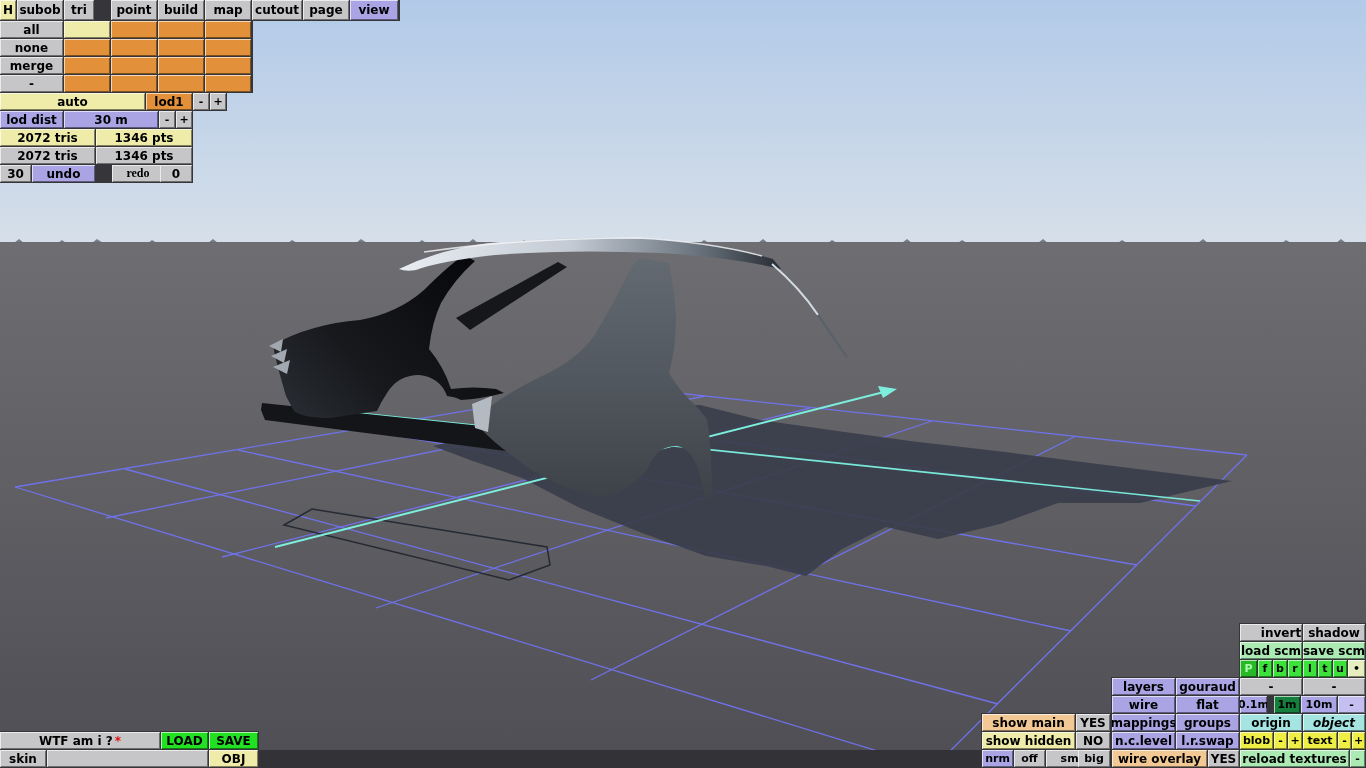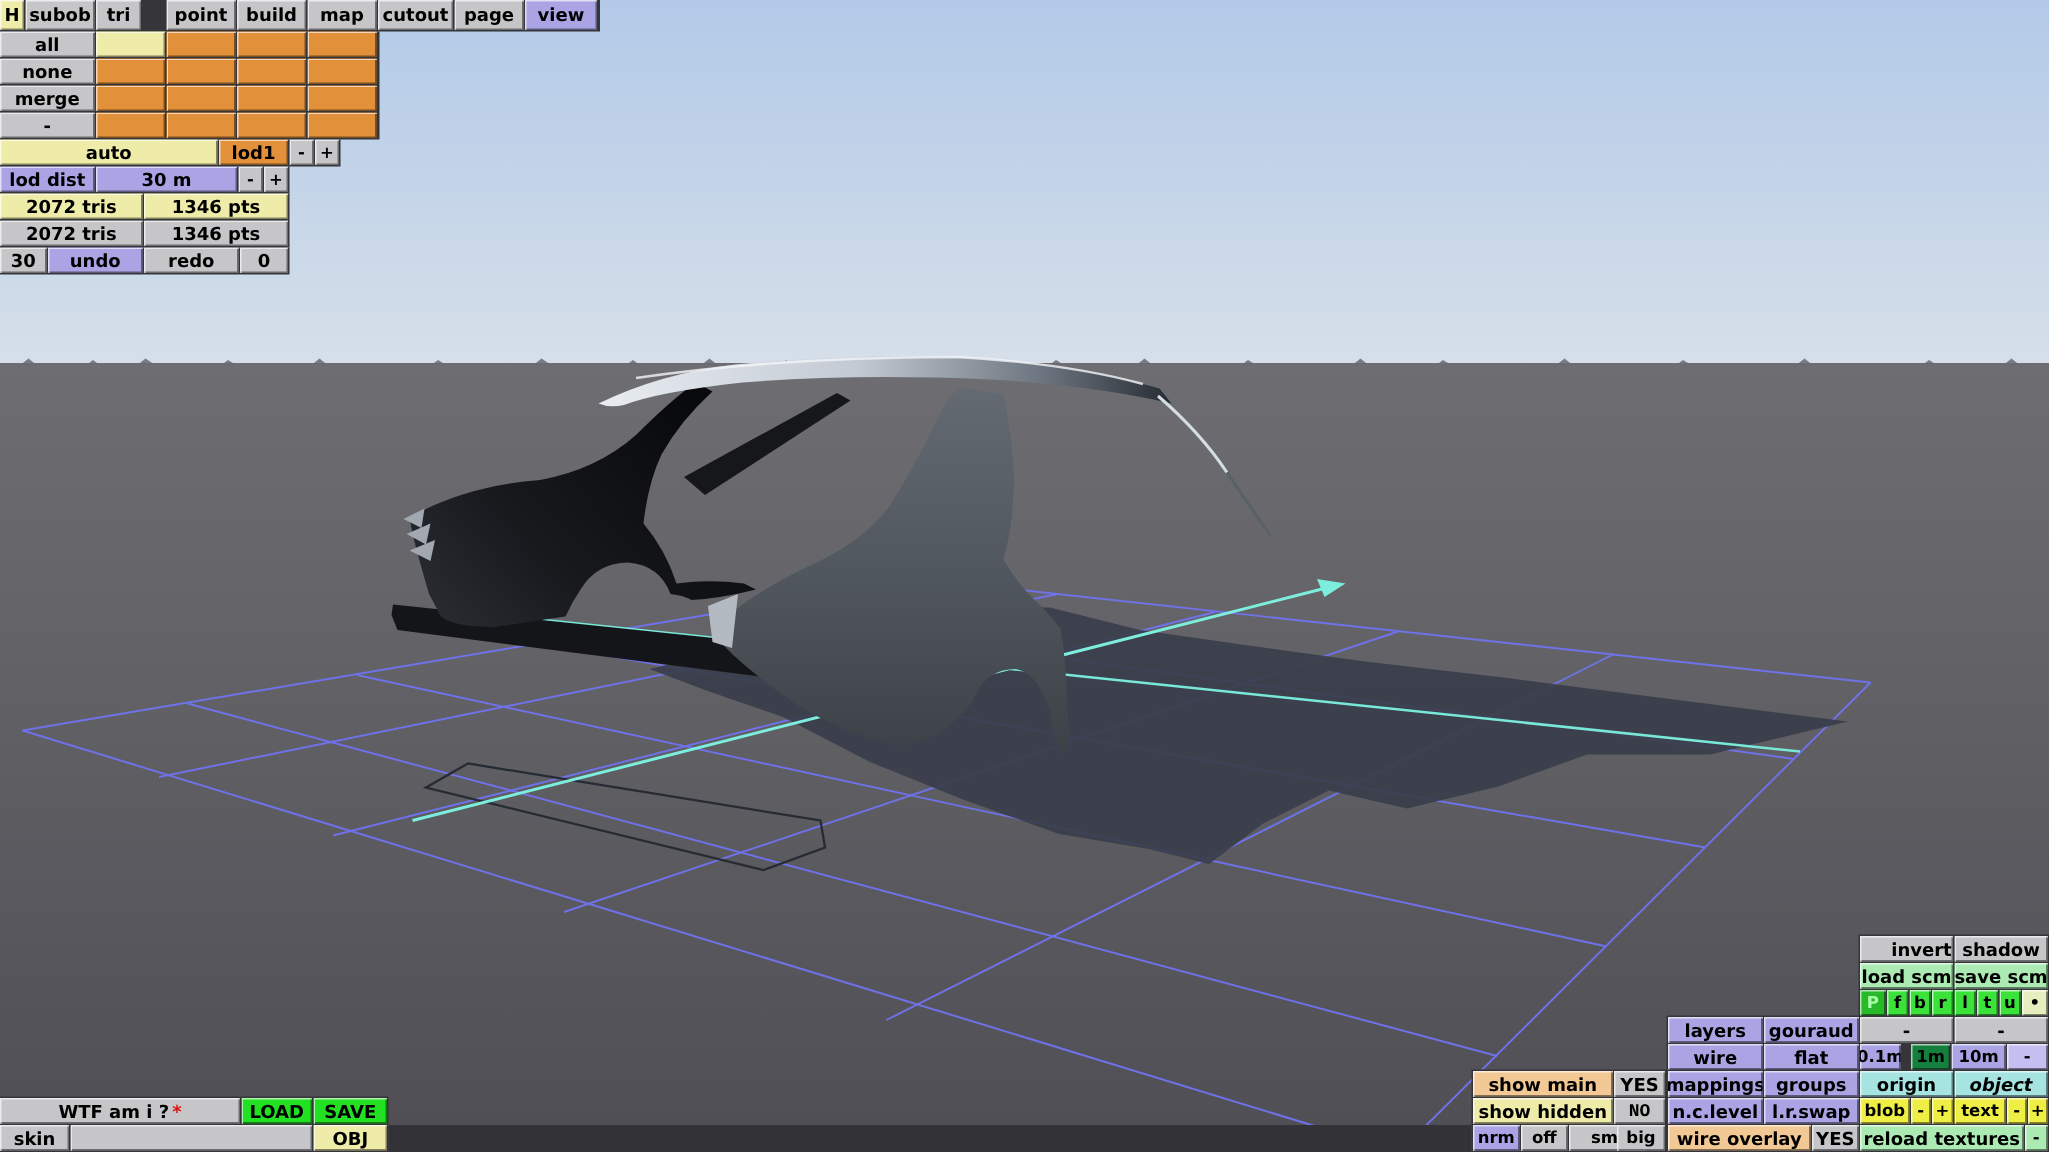--- a/index.html
+++ b/index.html
@@ -179,21 +179,21 @@
 
   <div class="panel" style="left:0;top:129px;width:193px;height:36px;"></div>
   <div class="b yel" style="left:0;top:129px;width:95px;">2072 tris</div>
   <div class="b yel" style="left:96px;top:129px;width:96px;">1346 pts</div>
   <div class="b" style="left:0;top:147px;width:95px;">2072 tris</div>
   <div class="b" style="left:96px;top:147px;width:96px;">1346 pts</div>
 
   <div class="panel" style="left:0;top:165px;width:193px;height:18px;"></div>
   <div class="b" style="left:0;top:165px;width:31px;">30</div>
   <div class="b lav" style="left:32px;top:165px;width:63px;">undo</div>
-  <div class="b" style="left:96px;top:165px;width:63px;">redo</div>
+  <div class="b" style="left:112px;top:165px;width:52px;font-family:Liberation Serif, serif;">redo</div>
   <div class="b" style="left:160px;top:165px;width:32px;">0</div>
 
   <div class="panel" style="left:0;top:731px;width:259px;height:37px;"></div>
   <div class="b" style="left:0;top:732px;width:160px;">
     <span>WTF am i ?</span>
       <span class="red">*</span>
   </div>
   <div class="b grn" style="left:161px;top:732px;width:47px;">LOAD</div>
   <div class="b grn" style="left:209px;top:732px;width:49px;">SAVE</div>
   <div class="b" style="left:0;top:750px;width:46px;">skin</div>
@@ -229,21 +229,21 @@
 
   <div class="panel" style="left:981px;top:713px;width:385px;height:55px;"></div>
   <div class="b tan" style="left:982px;top:714px;width:93px;">show main</div>
   <div class="b" style="left:1076px;top:714px;width:34px;">YES</div>
   <div class="b lav" style="left:1112px;top:714px;width:63px;">mappings</div>
   <div class="b lav" style="left:1176px;top:714px;width:63px;">groups</div>
   <div class="b cyn" style="left:1240px;top:714px;width:62px;">origin</div>
   <div class="b cyn" style="left:1303px;top:714px;width:62px;font-style:italic;">object</div>
 
   <div class="b yel" style="left:982px;top:732px;width:93px;">show hidden</div>
-  <div class="b" style="left:1076px;top:732px;width:34px;font-family:Liberation Mono, monospace;">NO</div>
+  <div class="b" style="left:1076px;top:732px;width:34px;">NO</div>
   <div class="b lav" style="left:1112px;top:732px;width:63px;">n.c.level</div>
   <div class="b lav" style="left:1176px;top:732px;width:63px;">l.r.swap</div>
   <div class="b ylw sm" style="left:1240px;top:732px;width:33px;">blob</div>
   <div class="b ylw sm" style="left:1274px;top:732px;width:13px;">-</div>
   <div class="b ylw sm" style="left:1288px;top:732px;width:14px;">+</div>
   <div class="b ylw sm" style="left:1303px;top:732px;width:34px;">text</div>
   <div class="b ylw sm" style="left:1338px;top:732px;width:13px;">-</div>
   <div class="b ylw sm" style="left:1352px;top:732px;width:13px;">+</div>
 
   <div class="b lav sm" style="left:982px;top:750px;width:31px;">nrm</div>

